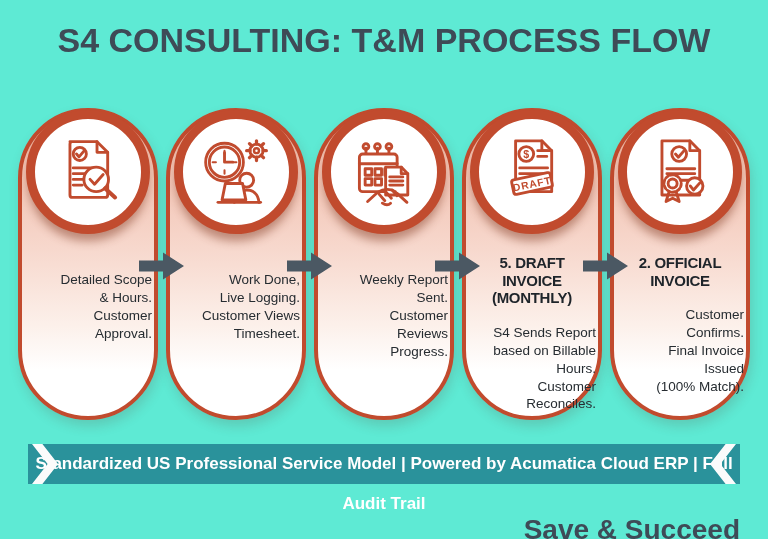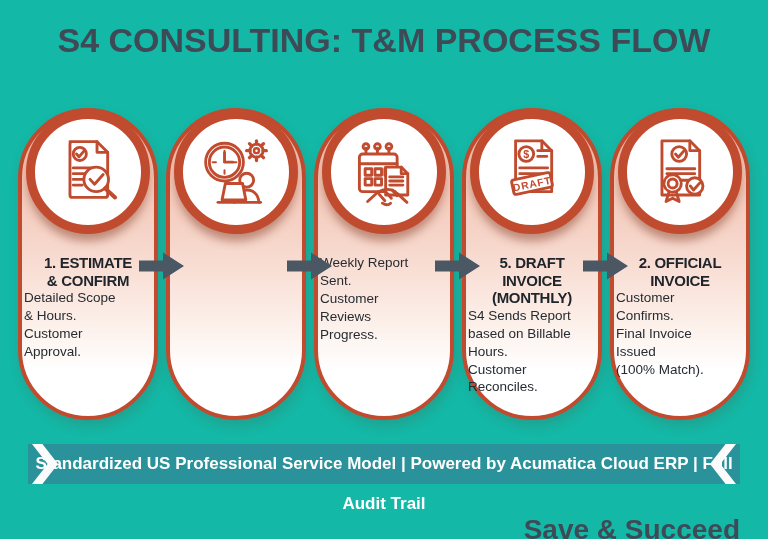--- a/index.html
+++ b/index.html
@@ -4,21 +4,21 @@
 <style>
   :root{
     --accent:#c14b2e;
     --arrow:#4b5863;
     --teal:#2a929b;
     --slate:#3e4b57;
     --step-title:#1e242a;
   }
   html,body{margin:0;padding:0;}
   body{font-family:"Liberation Sans", sans-serif; background:#ffffff;}
-  .canvas{position:relative; width:768px; height:539px; background:#14b8a6; overflow:hidden;}
+  .canvas{position:relative; width:768px; height:539px; background:#5eead4; overflow:hidden;}
 
   .page-title{
     position:absolute; top:21px; left:0; width:100%;
     text-align:center; font-size:34px; font-weight:bold;
     color:var(--slate); letter-spacing:0px; margin:0;
   }
 
   .flow{position:absolute; top:108px; left:18px; width:732px; height:320px; display:flex; gap:8px;}
 
   .pill{
@@ -37,21 +37,21 @@
   }
   .icon-circle svg{display:block; width:82px; height:82px; margin:12px auto 0; color:var(--accent);}
 
   .step-title{
     position:relative; left:50%; transform:translateX(-50%);
     width:158px; text-align:center; white-space:pre-line;
     font-size:15px; font-weight:bold; line-height:1.17;
     letter-spacing:-0.3px; color:var(--step-title);
   }
   .step-desc{
-    margin:0 auto 0; width:128px; text-align:left; white-space:pre-line;
+    margin:17px auto 0; width:128px; text-align:right; white-space:pre-line;
     font-size:13.5px; line-height:1.33; color:#262c31;
   }
 
   .flow-arrow{position:absolute; top:143px; width:46px; height:30px; z-index:10; color:var(--arrow);}
   .flow-arrow:nth-of-type(1){left:121px;}
   .flow-arrow:nth-of-type(2){left:269px;}
   .flow-arrow:nth-of-type(3){left:417px;}
   .flow-arrow:nth-of-type(4){left:565px;}
 
   .banner{
@@ -92,22 +92,20 @@
           <path d="M36,28 l3,3.5 l6,-7"></path>
           <path d="M32,45 h28"></path>
           <path d="M32,52 h28"></path>
           <path d="M32,59 h13"></path>
           <path d="M32,66 h11"></path>
           <circle cx="60" cy="59" r="15" fill="#fff"></circle>
           <path d="M52.5,59 l5.5,6 l10.5,-12"></path>
           <path d="M71,70 l12,11" stroke-width="5"></path>
         </svg>
       </div>
-      <div class="step-title">1. ESTIMATE
-&amp; CONFIRM</div>
       <div class="step-desc">Detailed Scope
 &amp; Hours.
 Customer
 Approval.</div>
     </div>
 
     <div class="pill">
       <div class="icon-circle">
         <svg viewBox="0 0 100 100" fill="none" stroke="currentColor" stroke-width="3.5" stroke-linecap="round" stroke-linejoin="round">
           <circle cx="36" cy="38" r="23" fill="#fff"></circle>
@@ -116,20 +114,24 @@
           <path d="M36,38 V26.5 M36,38 H46"></path>
           <circle cx="75" cy="24" r="8"></circle>
           <circle cx="75" cy="24" r="3" stroke-width="3"></circle>
           <path stroke-width="4" d="M83,24 h4 M80.7,29.7 l2.8,2.8 M75,32 v4 M69.3,29.7 l-2.8,2.8 M67,24 h-4 M69.3,18.3 l-2.8,-2.8 M75,16 v-4 M80.7,18.3 l2.8,-2.8"></path>
           <path d="M48,87 c1,-11 8,-15 15,-15 c7,0 14,4 15,15" fill="#fff"></path>
           <circle cx="63" cy="60" r="8.5" fill="#fff"></circle>
           <path d="M37,64 h21 l4,20 h-29 z" fill="#fff"></path>
           <path d="M28,87 h52"></path>
         </svg>
       </div>
+      <div class="step-desc">Work Done,
+Live Logging.
+Customer Views
+Timesheet.</div>
     </div>
 
     <div class="pill">
       <div class="icon-circle">
         <svg viewBox="0 0 100 100" fill="none" stroke="currentColor" stroke-width="3.5" stroke-linecap="round" stroke-linejoin="round">
           <path d="M28,21 v9 M42,21 v9 M56,21 v9"></path>
           <circle cx="28" cy="19" r="3.5"></circle>
             <circle cx="42" cy="19" r="3.5"></circle>
             <circle cx="56" cy="19" r="3.5"></circle>
           <rect x="20" y="28" width="46" height="46" rx="4" fill="#fff"></rect>

